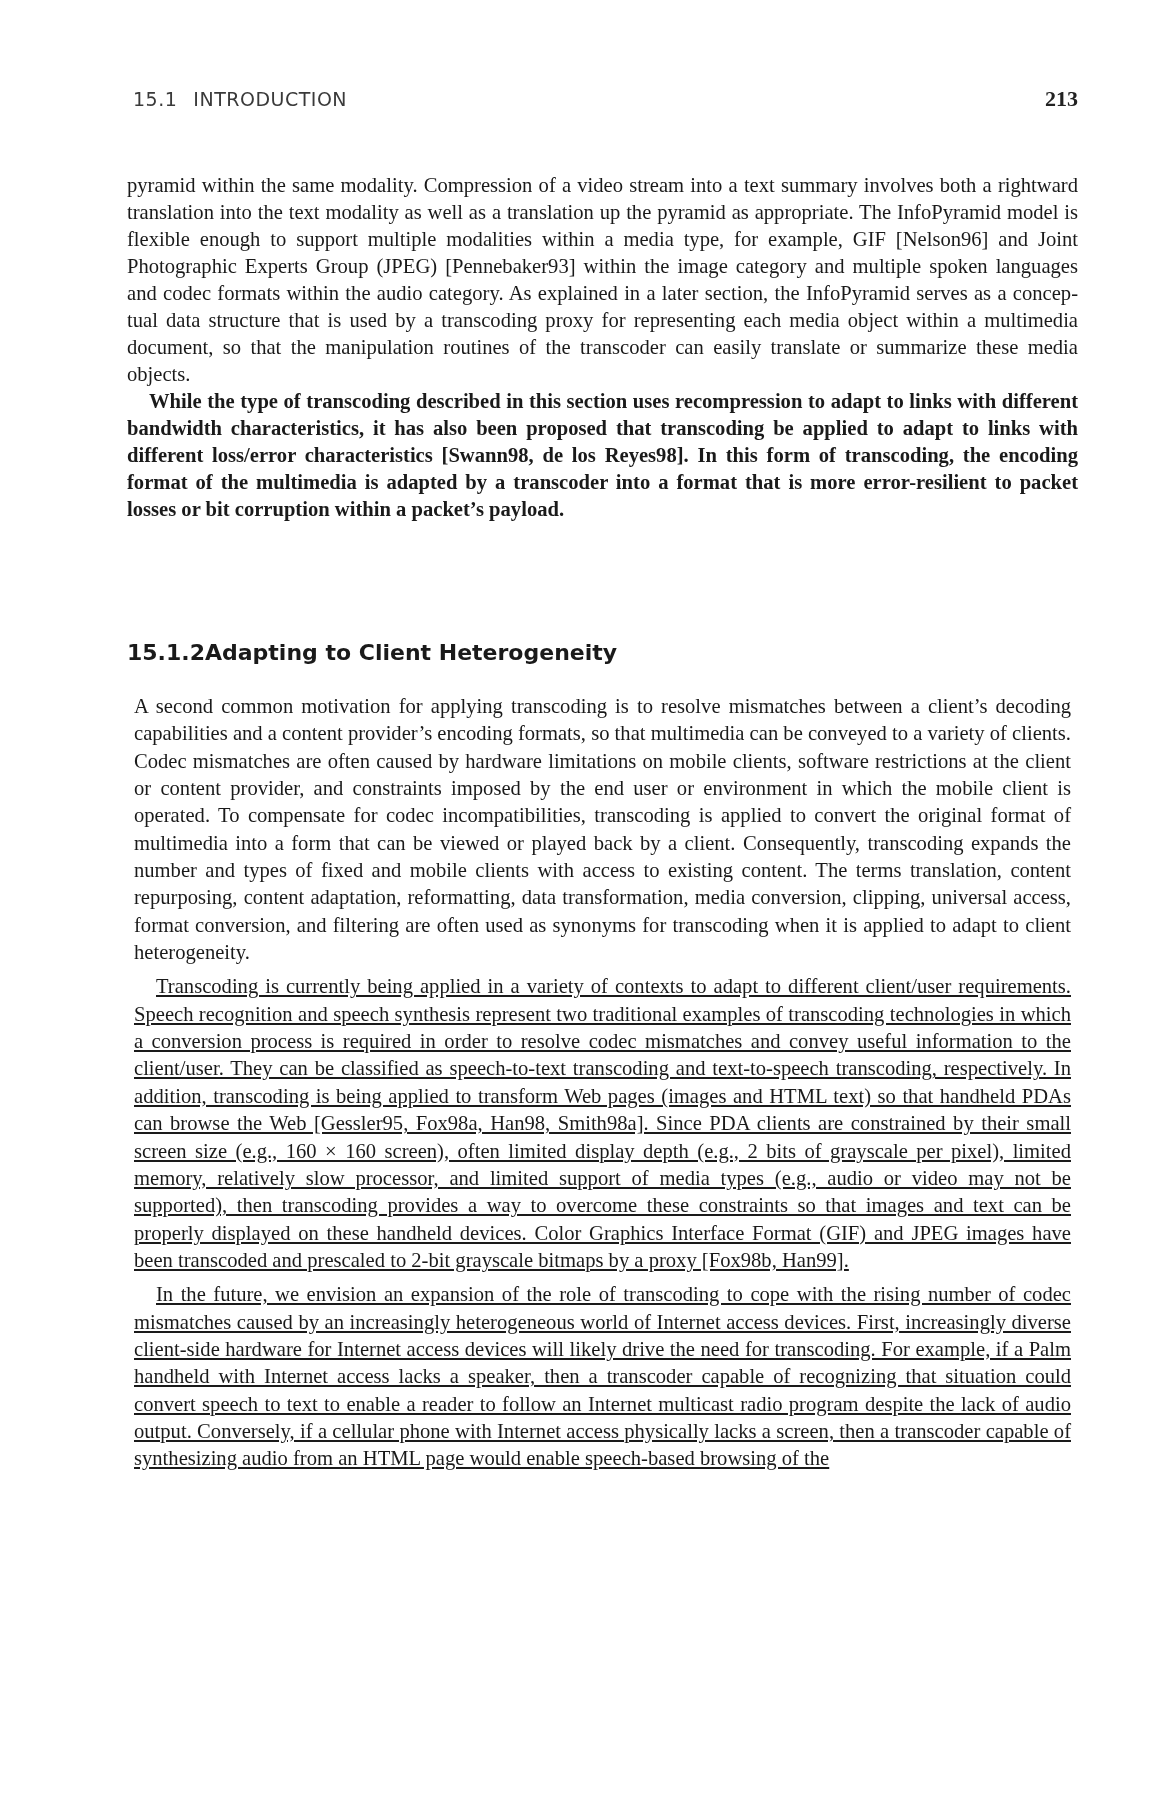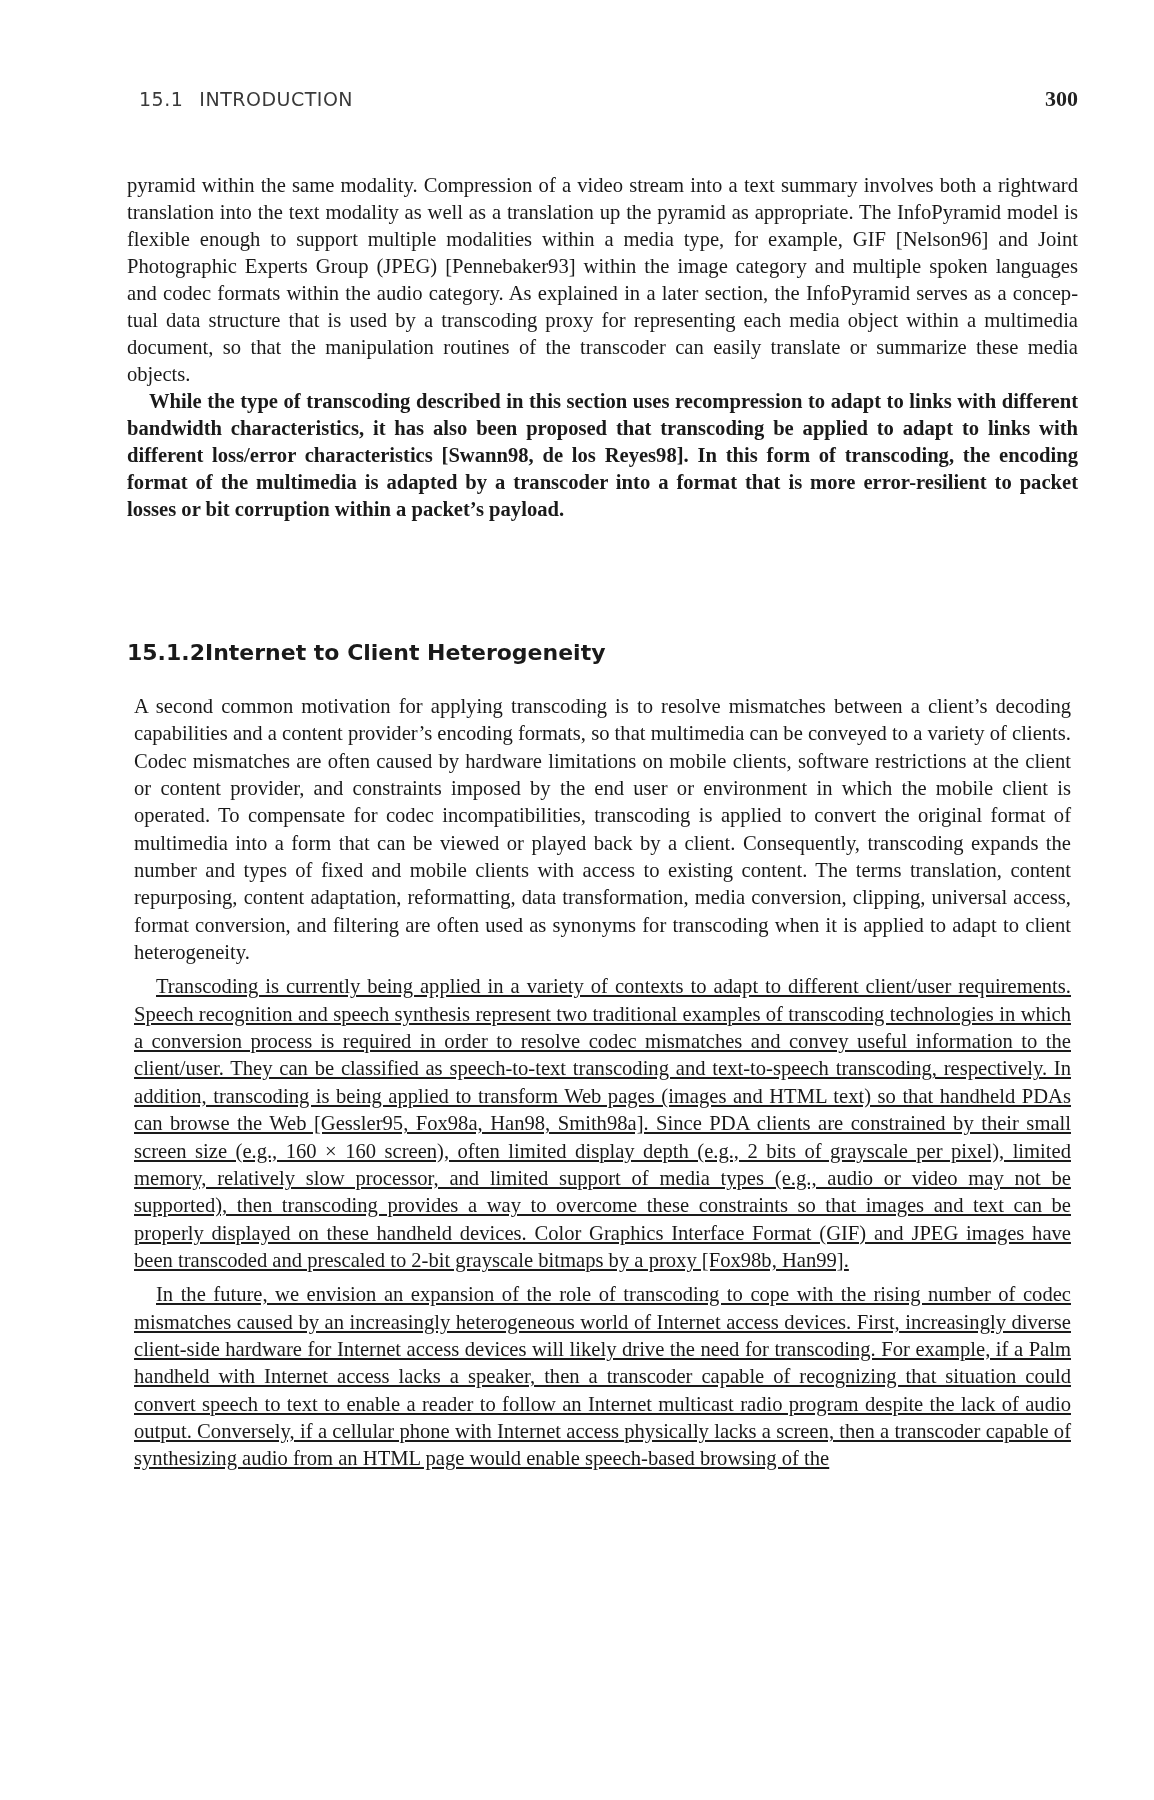--- a/index.html
+++ b/index.html
@@ -21,21 +21,21 @@
     }
     .running-head {
       position: absolute;
       left: 127px;
       top: 88px;
       width: 951px;
       height: 30px;
     }
     .running-head .section {
       position: absolute;
-      left: 12px;
+      left: 6px;
       top: 0;
       font-family: "DejaVu Sans", sans-serif;
       font-size: 19px;
       letter-spacing: 0.5px;
       color: #3a3a3a;
       font-weight: normal;
       text-align: center;
     }
     .running-head .section .num {
       margin-right: 16px;
@@ -100,29 +100,29 @@
       text-decoration: underline;
     }
   </style>
 </head>
 <body>
 
 <div class="page">
 
   <div class="running-head">
     <span class="section"><span class="num">15.1</span><span>INTRODUCTION</span></span>
-    <span class="pagenum">300</span>
+    <span class="pagenum">213</span>
   </div>
 
   <div class="body-text">
     <p>pyramid within the same modality. Compression of a video stream into a text summary involves both a rightward translation into the text modality as well as a translation up the pyramid as appropriate. The InfoPyramid model is flexible enough to support multiple modalities within a media type, for example, GIF [Nelson96] and Joint Photographic Experts Group (JPEG) [Pennebaker93] within the image category and multiple spoken languages and codec formats within the audio category. As explained in a later section, the InfoPyramid serves as a concep­tual data structure that is used by a transcoding proxy for representing each media object with­in a multimedia document, so that the manipulation routines of the transcoder can easily translate or summarize these media objects.</p>
     <p class="indent">While the type of transcoding described in this section uses recompression to adapt to links with different bandwidth characteristics, it has also been proposed that transcoding be applied to adapt to links with different loss/error characteristics [Swann98, de los Reyes98]. In this form of transcoding, the encoding format of the multimedia is adapted by a transcoder into a format that is more error-resilient to packet losses or bit corruption within a packet’s payload.</p>
   </div>
 
-  <h2 class="subsection" style="margin:0;"><span class="num">15.1.2</span><span>Internet to Client Heterogeneity</span></h2>
+  <h2 class="subsection" style="margin:0;"><span class="num">15.1.2</span><span>Adapting to Client Heterogeneity</span></h2>
 
   <div class="body-text-2">
     <p>A second common motivation for applying transcoding is to resolve mismatches between a client’s decoding capabilities and a content provider’s encoding formats, so that multimedia can be conveyed to a variety of clients. Codec mismatches are often caused by hardware limitations on mobile clients, software restrictions at the client or content provider, and constraints imposed by the end user or environment in which the mobile client is operated. To compensate for codec incompatibilities, transcoding is applied to convert the original format of multimedia into a form that can be viewed or played back by a client. Consequently, transcoding expands the number and types of fixed and mobile clients with access to existing content. The terms translation, con­tent repurposing, content adaptation, reformatting, data transformation, media conversion, clip­ping, universal access, format conversion, and filtering are often used as synonyms for trans­coding when it is applied to adapt to client heterogeneity.</p>
     <p class="indent">Transcoding is currently being applied in a variety of contexts to adapt to different client/user requirements. Speech recognition and speech synthesis represent two traditional examples of transcoding technologies in which a conversion process is required in order to resolve codec mismatches and convey useful information to the client/user. They can be classified as speech-to-text transcoding and text-to-speech transcoding, respectively. In addition, transcoding is being applied to transform Web pages (images and HTML text) so that handheld PDAs can browse the Web [Gessler95, Fox98a, Han98, Smith98a]. Since PDA clients are constrained by their small screen size (e.g., 160 × 160 screen), often limited display depth (e.g., 2 bits of grayscale per pixel), limited memory, relatively slow processor, and limited support of media types (e.g., audio or video may not be supported), then transcoding provides a way to overcome these constraints so that images and text can be properly displayed on these handheld devices. Color Graphics Interface Format (GIF) and JPEG images have been transcoded and prescaled to 2-bit grayscale bitmaps by a proxy [Fox98b, Han99].</p>
     <p class="indent">In the future, we envision an expansion of the role of transcoding to cope with the rising number of codec mismatches caused by an increasingly heterogeneous world of Internet access devices. First, increasingly diverse client-side hardware for Internet access devices will likely drive the need for transcoding. For example, if a Palm handheld with Internet access lacks a speaker, then a transcoder capable of recognizing that situation could convert speech to text to enable a reader to follow an Internet multicast radio program despite the lack of audio output. Conversely, if a cellular phone with Internet access physically lacks a screen, then a transcoder capable of synthesizing audio from an HTML page would enable speech-based browsing of the</p>
   </div>
 
 </div>
 
 </body></html>

